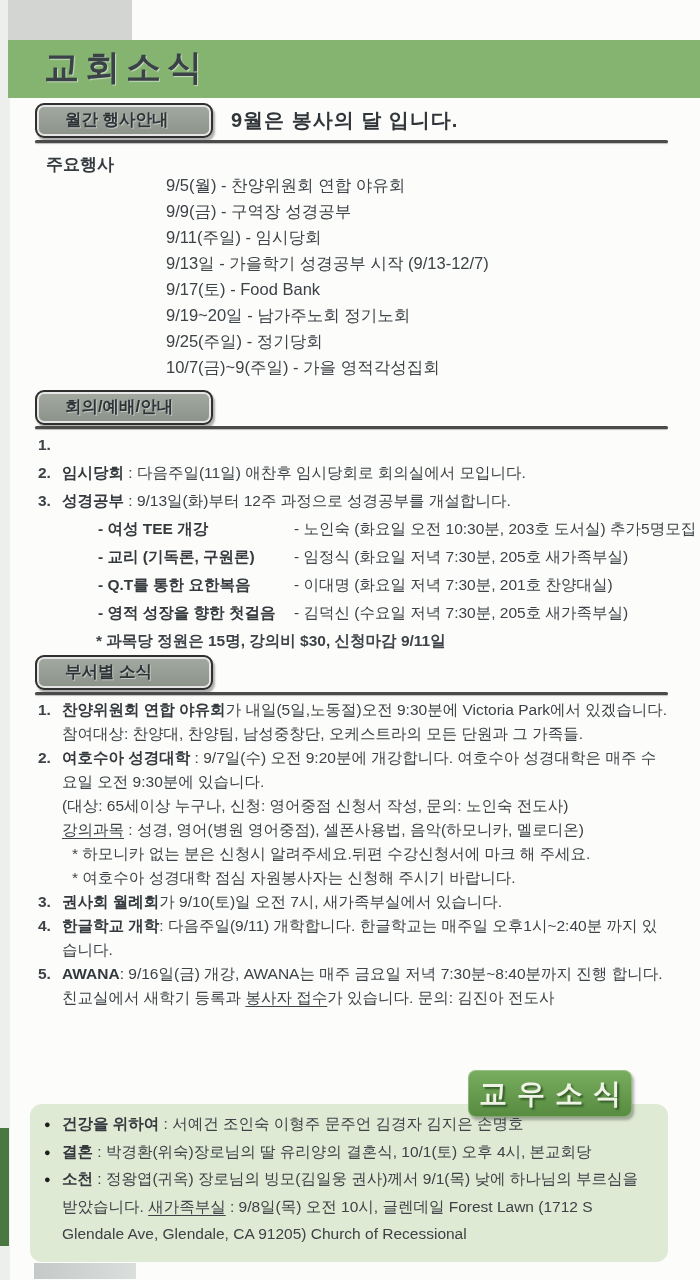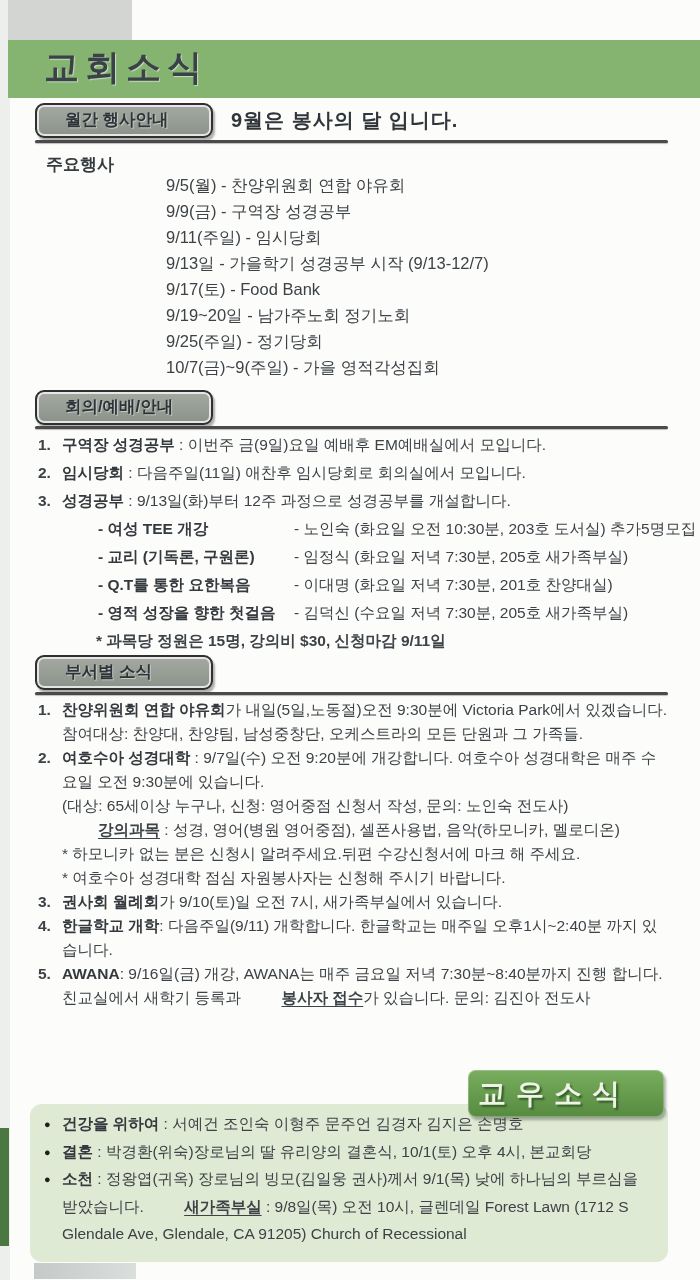--- a/index.html
+++ b/index.html
@@ -56,28 +56,28 @@
   .cname { width:196px; flex-shrink:0; font-weight:bold; color:#34393e; }
   .cnote { margin-left:58px; font-weight:600; white-space:nowrap; }
 
   
   .tag-depts { position:absolute; left:35px; top:655px; }
   .rule-depts { top:692px; }
   .dept-items { position:absolute; left:38px; top:698px; width:632px; font-size:15.5px; line-height:24px; }
   .dept-items .nrow { white-space:normal; }
   .dbody { flex:1; }
   .dsub { white-space:nowrap; }
-  .dsub-note { }
-  .u { font-weight:bold; text-decoration:underline; text-underline-offset:3px;margin-left:36px; }
+  .dsub-note { margin-left:10px; }
+  .u { font-weight:normal; text-decoration:underline; text-underline-offset:3px; }
 
   
   .member-panel { position:absolute; left:30px; top:1104px; width:638px; height:158px;
     background:var(--panel-green,#dfead4); border-radius:12px; }
-  .member-tab { position:absolute; left:468px; top:1070px; width:196px; height:47px;
-    line-height:47px; text-indent:10px;
+  .member-tab { position:absolute; left:468px; top:1070px; width:164px; height:47px;
+    line-height:47px; text-align:center; text-indent:10px;
     background:linear-gradient(#79ad5f,#568b40);
     border-radius:8px; box-shadow:2px 3px 3px rgba(0,0,0,0.3), inset 0 0 0 1px rgba(255,255,255,0.25);
     color:#eef3e6; font-family:"Liberation Serif","DejaVu Serif",serif; font-weight:bold;
     font-size:28px; letter-spacing:10px; text-shadow:2px 2px 2px rgba(35,70,25,0.75); }
   .bullets { position:absolute; left:44px; top:1110px; width:612px; font-size:15.5px; line-height:27.5px; }
   .bullet { display:flex; }
   .dot { width:18px; flex-shrink:0; font-size:11px; color:#1e1e1e; transform:translateY(1px); }
   .bbody { flex:1; }
   .bullet.oneline .bbody { white-space:nowrap; }
 </style>
@@ -110,21 +110,20 @@
     <div class="event">10/7(금)~9(주일) - 가을 영적각성집회</div>
   </div>
 
   <div class="tag-meetings">
     <span class="tag">회의/예배/안내</span>
   </div>
   <div class="rule rule-meetings"></div>
   <div class="meet-items">
     <div class="nrow">
       <span class="num">1.</span>
-      <span><span class="lead">구역장 성경공부</span><span> : 이번주 금(9일)요일 예배후 EM예배실에서 모입니다.</span></span>
     </div>
     <div class="nrow">
       <span class="num">2.</span>
       <span><span class="lead">임시당회</span><span> : 다음주일(11일) 애찬후 임시당회로 회의실에서 모입니다.</span></span>
     </div>
     <div class="nrow">
       <span class="num">3.</span>
       <span><span class="lead">성경공부</span><span> : 9/13일(화)부터 12주 과정으로 성경공부를 개설합니다.</span></span>
     </div>
     <div class="courses">

